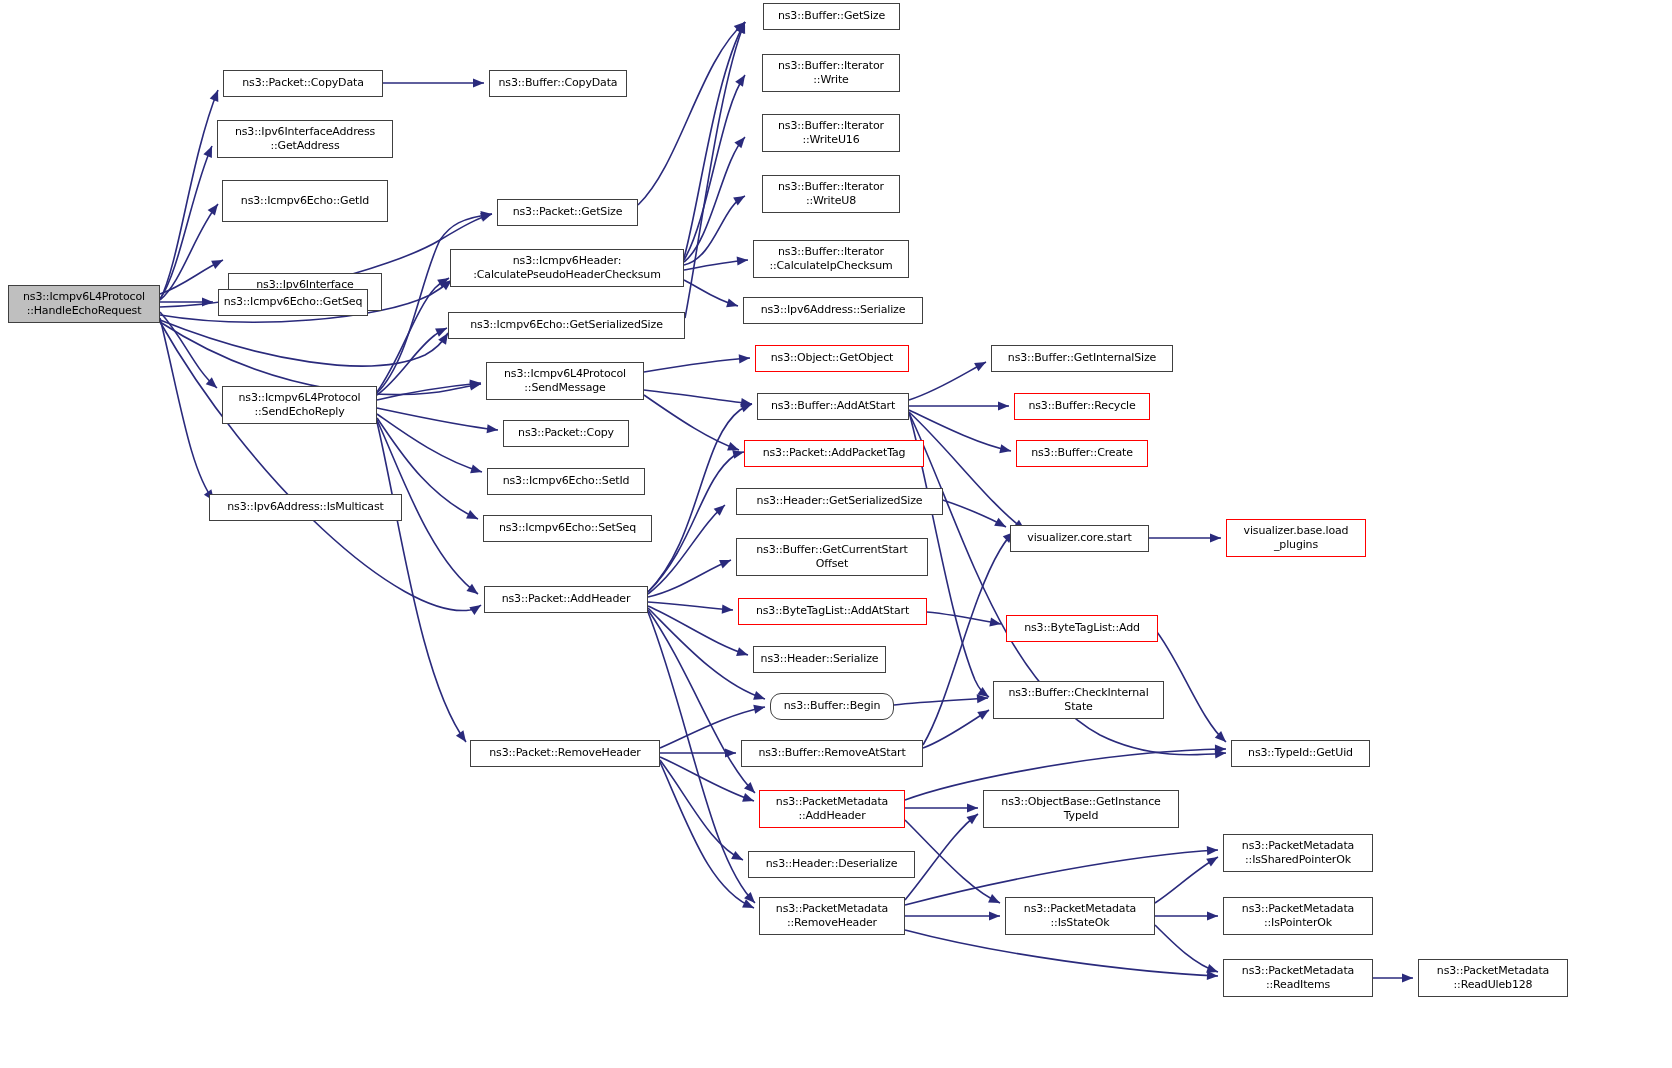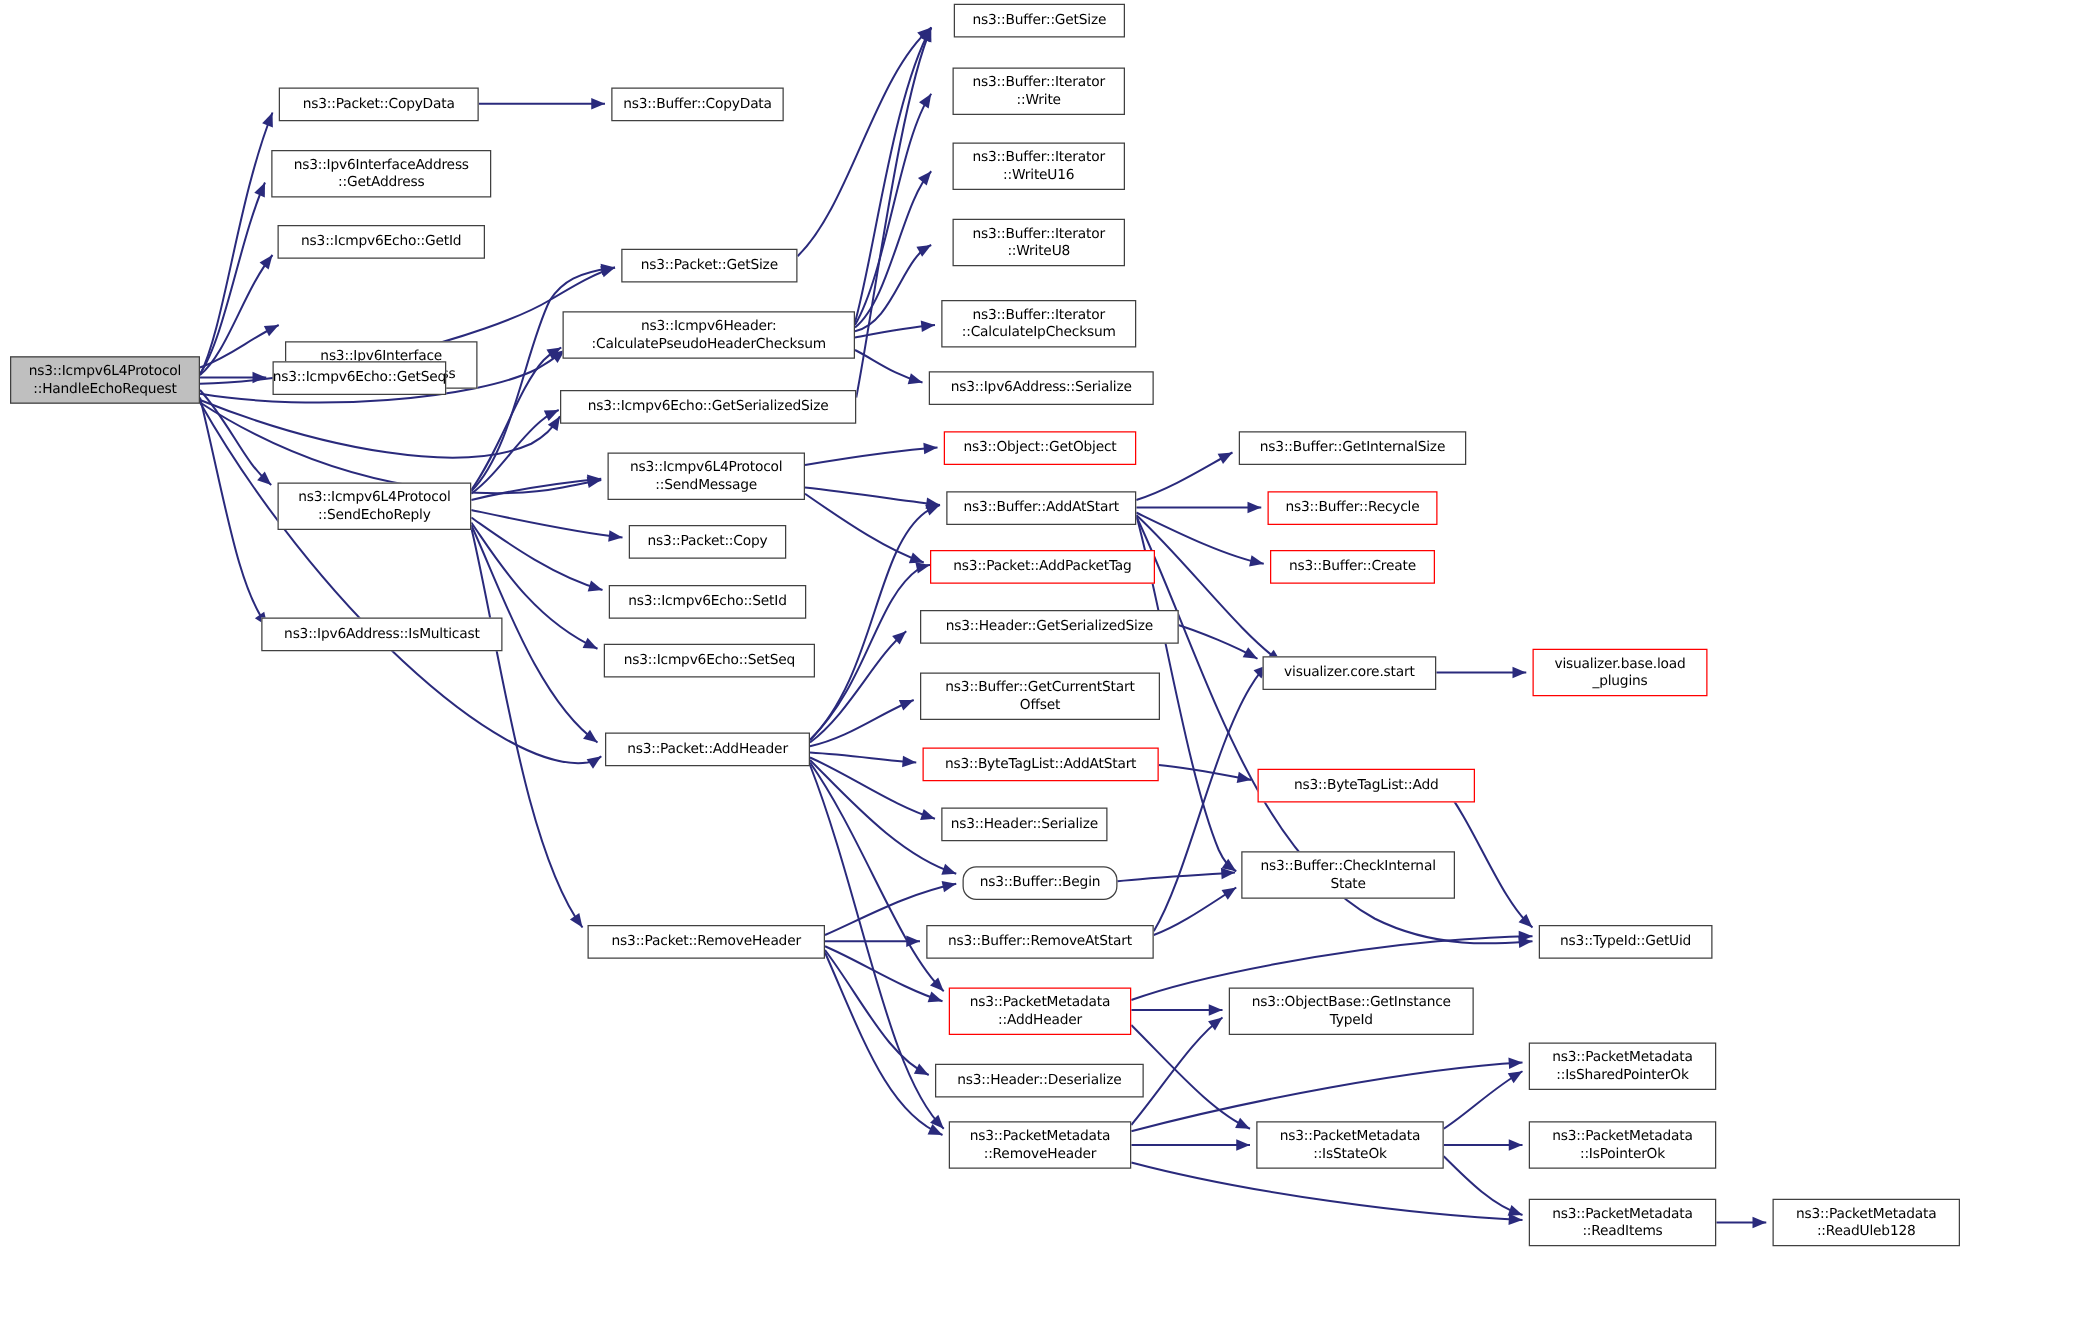--- a/index.html
+++ b/index.html
@@ -202,24 +202,24 @@
       <polygon points="1218.00,972.00 1209.16,964.00 1206.10,972.67" class="arrow-head"></polygon>
       <path d="M1373,978 L1413,978" class="edge-path"></path>
       <polygon points="1413.00,978.00 1402.00,973.40 1402.00,982.60" class="arrow-head"></polygon>
     </svg>
   <div id="node-layer">
       <div class="node current" style="left: 8px; top: 285px; width: 152px; height: 38px;">ns3::Icmpv6L4Protocol
 ::HandleEchoRequest</div>
       <div class="node" style="left: 223px; top: 70px; width: 160px; height: 27px;">ns3::Packet::CopyData</div>
       <div class="node" style="left: 217px; top: 120px; width: 176px; height: 38px;">ns3::Ipv6InterfaceAddress
 ::GetAddress</div>
-      <div class="node" style="left: 222px; top: 180px; width: 166px; height: 27px;">ns3::Icmpv6Echo::GetId</div>
+      <div class="node" style="left: 222px; top: 180px; width: 166px; height: 42px;">ns3::Icmpv6Echo::GetId</div>
       <div class="node" style="left: 228px; top: 228px; width: 154px; height: 38px; margin-top: 45px;">ns3::Ipv6Interface
 ::GetLinkLocalAddress</div>
-      <div class="node" style="left: 218px; top: 289px; width: 139px; height: 27px;">ns3::Icmpv6Echo::GetSeq</div>
+      <div class="node" style="left: 218px; top: 289px; width: 150px; height: 27px;">ns3::Icmpv6Echo::GetSeq</div>
       <div class="node" style="left: 222px; top: 386px; width: 155px; height: 38px;">ns3::Icmpv6L4Protocol
 ::SendEchoReply</div>
       <div class="node" style="left: 209px; top: 494px; width: 193px; height: 27px;">ns3::Ipv6Address::IsMulticast</div>
       <div class="node" style="left: 489px; top: 70px; width: 138px; height: 27px;">ns3::Buffer::CopyData</div>
       <div class="node" style="left: 497px; top: 199px; width: 141px; height: 27px;">ns3::Packet::GetSize</div>
       <div class="node" style="left: 450px; top: 249px; width: 234px; height: 38px;">ns3::Icmpv6Header:
 :CalculatePseudoHeaderChecksum</div>
       <div class="node" style="left: 448px; top: 312px; width: 237px; height: 27px;">ns3::Icmpv6Echo::GetSerializedSize</div>
       <div class="node" style="left: 486px; top: 362px; width: 158px; height: 38px;">ns3::Icmpv6L4Protocol
 ::SendMessage</div>
@@ -250,21 +250,21 @@
       <div class="node" style="left: 741px; top: 740px; width: 182px; height: 27px;">ns3::Buffer::RemoveAtStart</div>
       <div class="node red" style="left: 759px; top: 790px; width: 146px; height: 38px;">ns3::PacketMetadata
 ::AddHeader</div>
       <div class="node" style="left: 748px; top: 851px; width: 167px; height: 27px;">ns3::Header::Deserialize</div>
       <div class="node" style="left: 759px; top: 897px; width: 146px; height: 38px;">ns3::PacketMetadata
 ::RemoveHeader</div>
       <div class="node" style="left: 991px; top: 345px; width: 182px; height: 27px;">ns3::Buffer::GetInternalSize</div>
       <div class="node red" style="left: 1014px; top: 393px; width: 136px; height: 27px;">ns3::Buffer::Recycle</div>
       <div class="node red" style="left: 1016px; top: 440px; width: 132px; height: 27px;">ns3::Buffer::Create</div>
       <div class="node" style="left: 1010px; top: 525px; width: 139px; height: 27px;">visualizer.core.start</div>
-      <div class="node red" style="left: 1006px; top: 615px; width: 174px; height: 27px; text-align: center;">ns3::ByteTagList::Add</div>
+      <div class="node red" style="left: 1006px; top: 615px; width: 152px; height: 27px; text-align: center;">ns3::ByteTagList::Add</div>
       <div class="node" style="left: 993px; top: 681px; width: 171px; height: 38px;">ns3::Buffer::CheckInternal
 State</div>
       <div class="node" style="left: 983px; top: 790px; width: 196px; height: 38px;">ns3::ObjectBase::GetInstance
 TypeId</div>
       <div class="node" style="left: 1005px; top: 897px; width: 150px; height: 38px;">ns3::PacketMetadata
 ::IsStateOk</div>
       <div class="node red" style="left: 1226px; top: 519px; width: 140px; height: 38px;">visualizer.base.load
 _plugins</div>
       <div class="node" style="left: 1231px; top: 740px; width: 139px; height: 27px;">ns3::TypeId::GetUid</div>
       <div class="node" style="left: 1223px; top: 834px; width: 150px; height: 38px;">ns3::PacketMetadata

